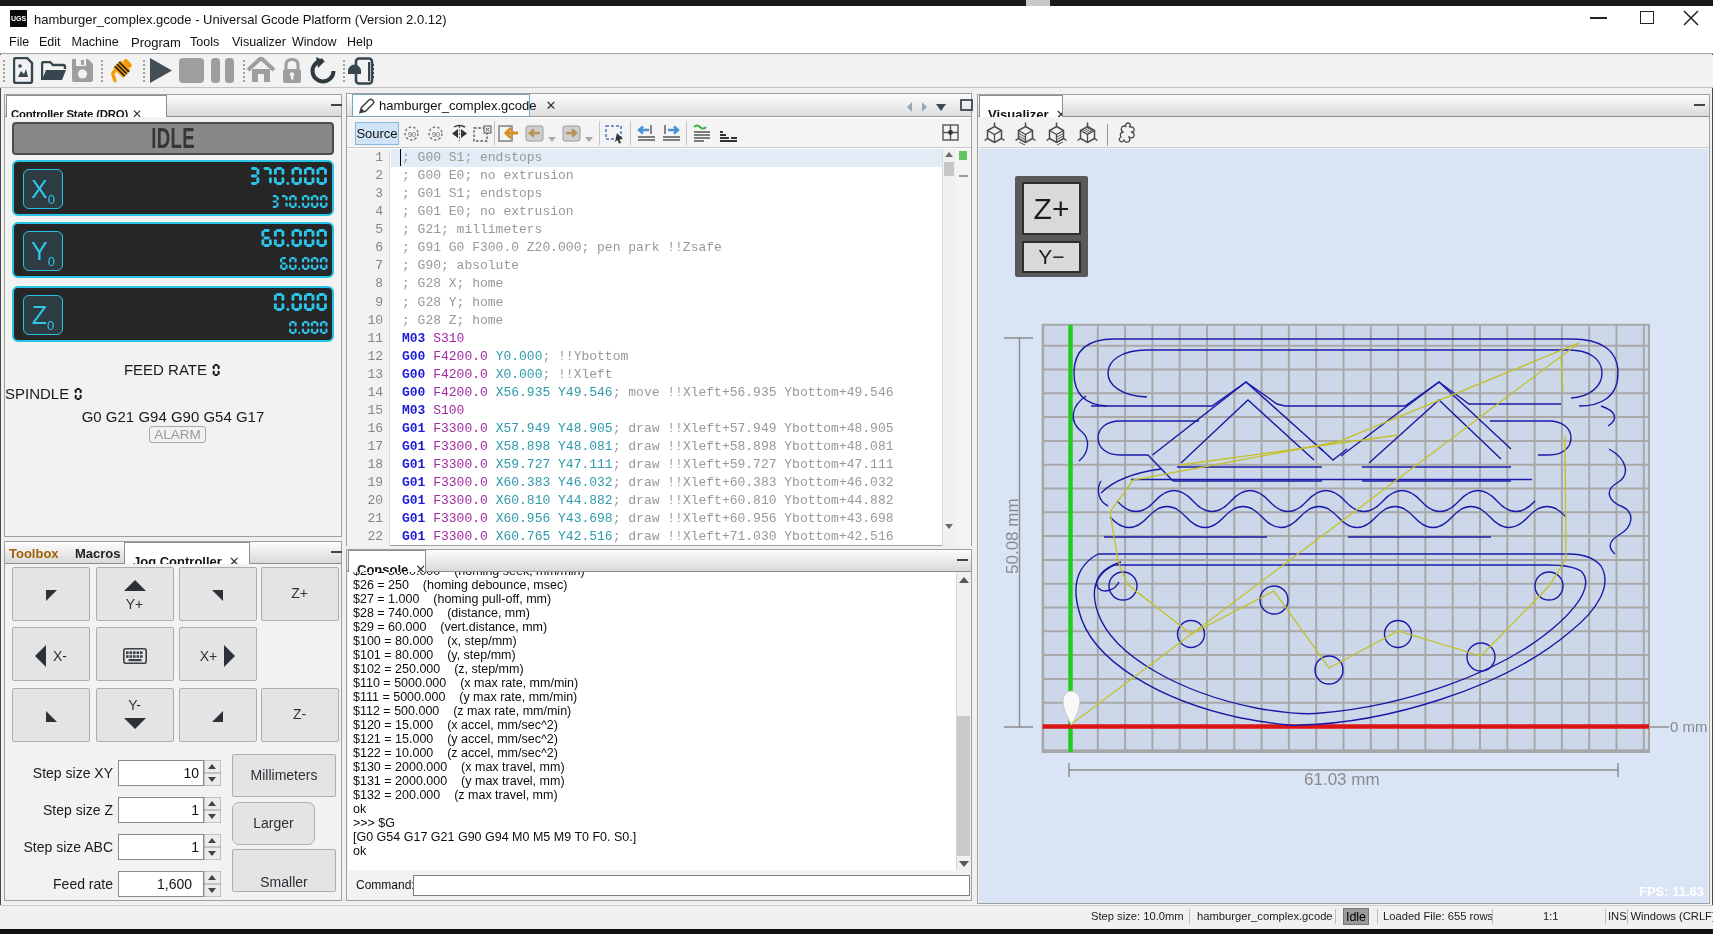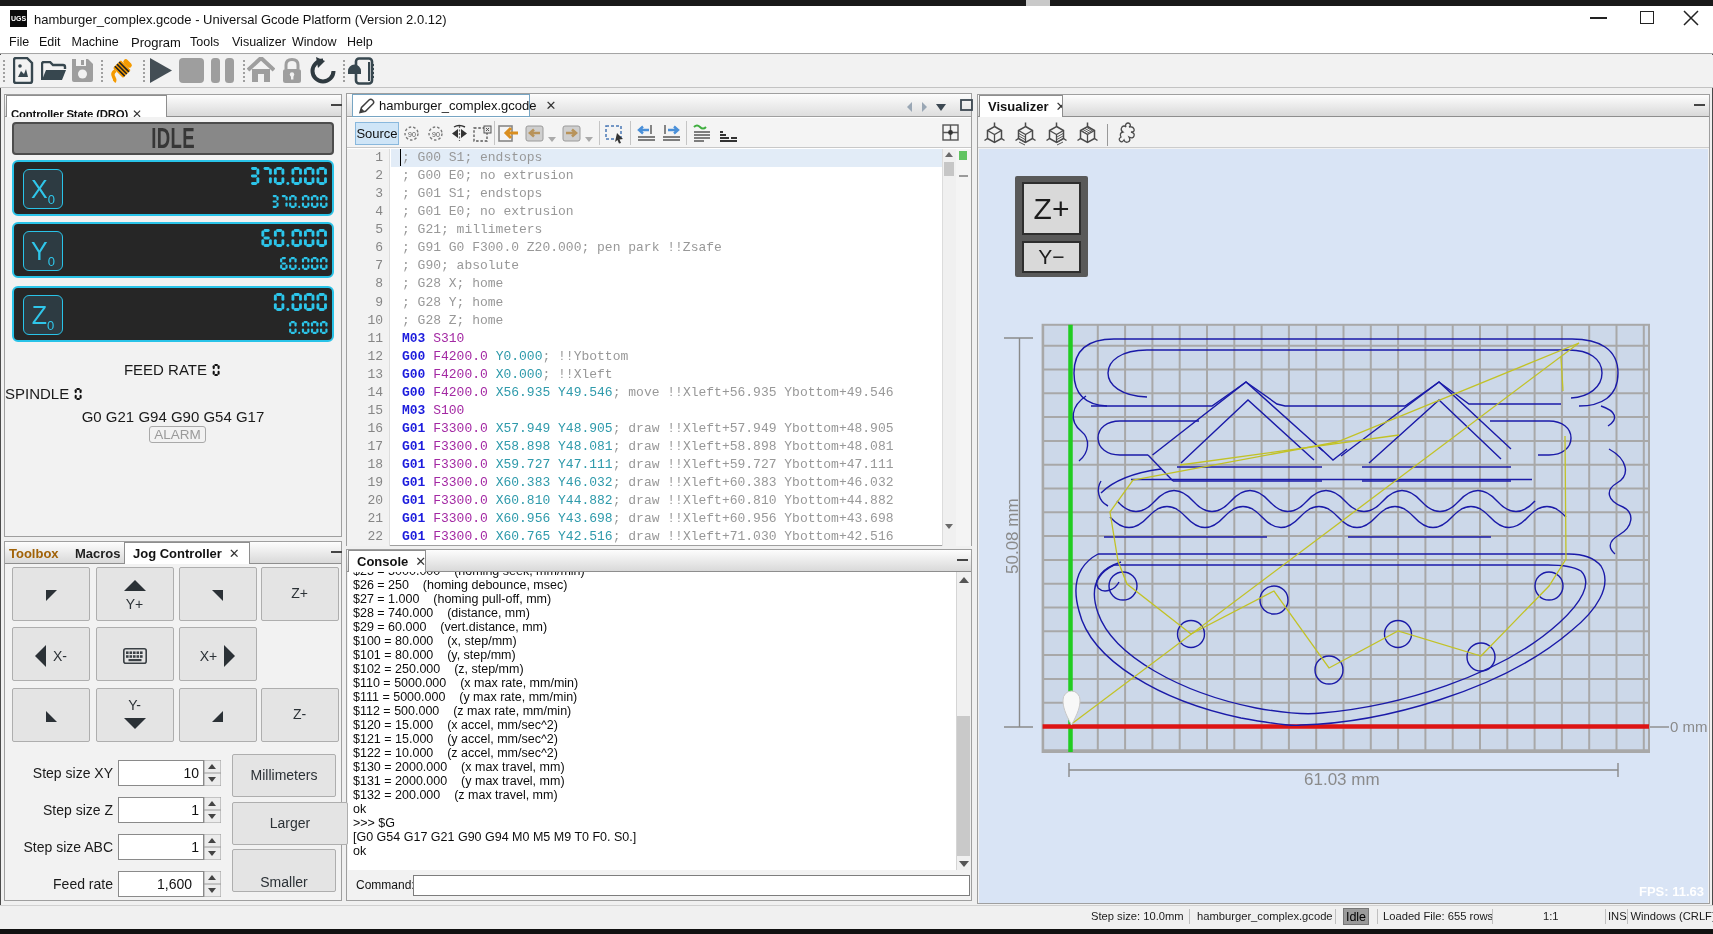--- a/index.html
+++ b/index.html
@@ -1,19 +1,19 @@
 <!DOCTYPE html>
 <html><head><meta charset="utf-8"><style>
 *{margin:0;padding:0;box-sizing:border-box}
 html,body{width:1713px;height:934px;overflow:hidden;background:#e8e8e8;font-family:"Liberation Sans",sans-serif}
 .abs{position:absolute}
 #page{position:absolute;left:0;top:0;width:1713px;height:934px;background:#f0f0f0}
 .panel{position:absolute;background:#f2f2f2;border:1px solid #9f9f9f}
 .tabstrip{position:absolute;left:0;top:0;right:0;height:22px;background:linear-gradient(#fdfdfd,#d9d9d9);border-bottom:1px solid #8e8e8e}
-.tab{position:absolute;top:0;height:22px;background:#fff;border:1px solid #8e8e8e;border-bottom:none;font-size:13px;font-weight:bold;color:#111;line-height:21px;padding:0 8px;white-space:nowrap;overflow:hidden}
+.tab{position:absolute;top:0;height:22px;background:#fff;border:1px solid #8e8e8e;border-bottom:none;font-size:13px;font-weight:bold;color:#111;line-height:21px;padding:8px 8px;white-space:nowrap;overflow:hidden}
 .tabx{font-weight:normal;color:#333;font-size:13px;margin-left:7px}
 .minbtn{position:absolute;top:9px;width:11px;height:2px;background:#444}
 .mono{font-family:"Liberation Mono",monospace}
 .g{color:#989898}.kw{color:#1c1cdd;font-weight:bold}.pp{color:#a328a3}.cc{color:#2e9aab}
 .dro{position:absolute;width:322px;height:56px;background:#262626;border:2px solid #29c3e8;border-radius:6px}
 .drolab{position:absolute;left:9px;top:7px;width:40px;height:40px;background:#2d3b42;border:1.5px solid #29c3e8;border-radius:6px;color:#2fc6ea;text-align:center;font-size:25px;line-height:38px}
 .drolab sub{font-size:13px}
 </style></head><body>
 <div id="page">
 
@@ -556,21 +556,21 @@
         <div class="abs" style="left: 113px; top: 329px; width: 86px; height: 26px; background: rgb(255, 255, 255); border: 1px solid rgb(138, 138, 138); font-size: 14px; color: rgb(17, 17, 17); text-align: right; line-height: 24px; padding-right: 11px;">1,600</div>
         <div class="abs" style="left: 199px; top: 329px; width: 17px; height: 26px;"><svg width="17" height="26">
             <rect x="0" y="0" width="17" height="26" fill="#ececec" stroke="#9a9a9a"></rect>
             <line x1="0" y1="13" x2="17" y2="13" stroke="#9a9a9a"></line>
             <polygon points="4,9 12,9 8,4" fill="#444"></polygon>
             <polygon points="4,17 12,17 8,22" fill="#444"></polygon>
           </svg></div>
         <div class="abs" style="left: 227px; top: 212px; width: 104px; height: 43px; background: rgb(228, 228, 228); border: 1px solid rgb(174, 174, 174); border-radius: 2px; text-align: center; color: rgb(43, 49, 54); font-size: 14px;">
           <div style="margin-top:12px">Millimeters</div>
         </div>
-        <div class="abs" style="left: 227px; top: 260px; width: 116px; height: 43px; background: rgb(228, 228, 228); border: 1px solid rgb(174, 174, 174); border-radius: 2px; text-align: center; color: rgb(43, 49, 54); font-size: 14px;">
+        <div class="abs" style="left: 227px; top: 260px; width: 83px; height: 43px; background: rgb(228, 228, 228); border: 1px solid rgb(174, 174, 174); border-radius: 7px; text-align: center; color: rgb(43, 49, 54); font-size: 14px;">
           <div style="margin-top:12px">Larger</div>
         </div>
         <div class="abs" style="left: 227px; top: 307px; width: 104px; height: 43px; background: rgb(228, 228, 228); border: 1px solid rgb(174, 174, 174); border-radius: 2px; text-align: center; color: rgb(43, 49, 54); font-size: 14px;">
           <div style="margin-top:24px">Smaller</div>
         </div>
       </div>
 </div>
 
 <div class="abs" style="left:0;top:929px;width:1713px;height:5px;background:#111"></div>
 <div class="abs" style="left: 9px; top: 35px; font-size: 12.5px; color: rgb(17, 17, 17);">File</div>

